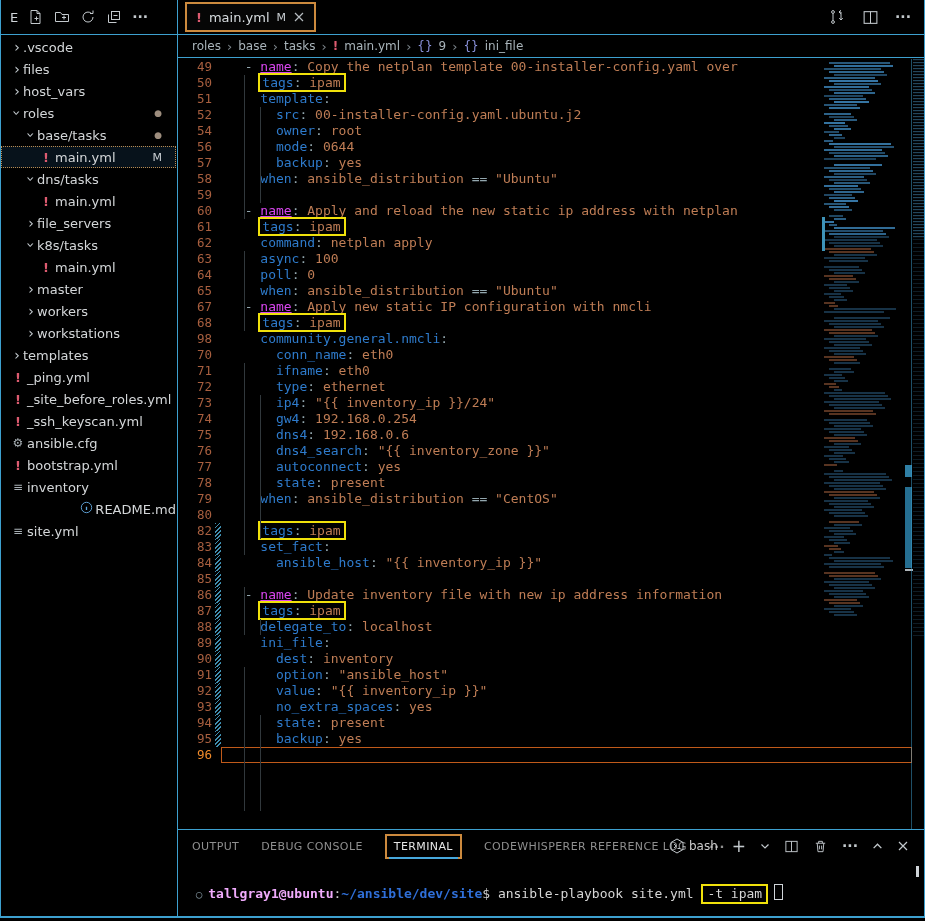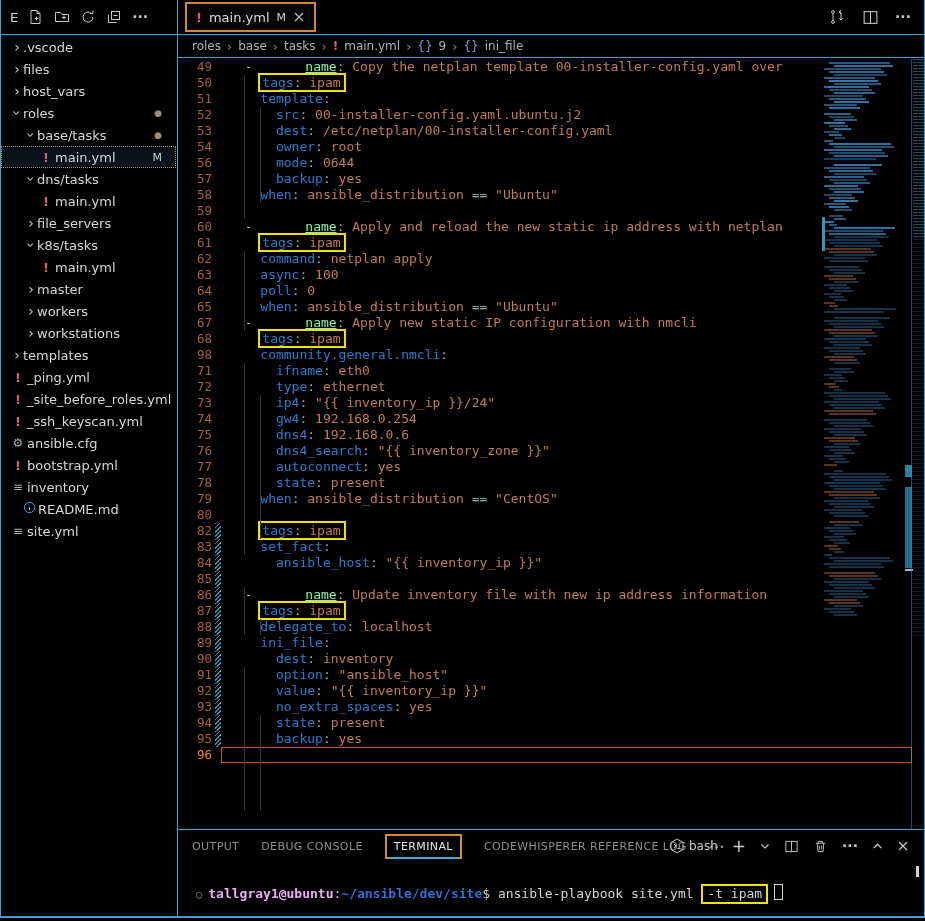--- a/index.html
+++ b/index.html
@@ -37,21 +37,21 @@
   .fi-list{color:#a8b0b5;font-size:12px;}
   
   #lines{position:absolute;left:178px;top:59px;width:734px;}
   .row{height:16px;display:flex;align-items:stretch;}
   .ln{flex:0 0 30px;margin-left:4px;text-align:right;font-size:12.5px;line-height:16px;color:#a85f3f;}
   .ln.cur{color:#ef8a2a;}
   .chg{flex:0 0 6px;margin-left:3px;}
   .chg.on{background:repeating-linear-gradient(135deg,rgba(68,150,185,.95) 0 1.2px,rgba(0,0,0,0) 1.2px 3px);}
   .codecell{flex:1;position:relative;white-space:pre;font-size:13px;line-height:16px;padding-left:8px;box-sizing:border-box;}
   .row.cur .codecell{border:1px solid #c05a1a;}
-  .tk-k{color:#2e7bcc;} .tk-ku{color:#86efac;text-decoration:underline;margin-left:45px;}
+  .tk-k{color:#2e7bcc;} .tk-ku{color:#d946ef;text-decoration:underline;}
   .tk-p{color:#93a7ae;} .tk-v{color:#bf7d55;} .tk-w{color:#888;}
   .hl{border:2px solid #f0e10b;padding:0 3px 0 2px;margin-left:-2px;}
   .guide{position:absolute;width:1px;background:#31383c;z-index:1;}
   
   #minimap{position:absolute;left:822px;top:59px;width:83px;height:562px;overflow:hidden;background:#000;z-index:5;}
   .mrow{position:absolute;height:1.6px;}
   #mm-change{position:absolute;left:822px;top:217px;width:3px;height:34px;background:#3e93b8;z-index:6;}
   #scroll-square{position:absolute;left:905px;top:465px;width:7px;height:12px;background:#2f7fa5;}
   #scroll-thumb{position:absolute;left:905px;top:487px;width:7px;height:81px;background:#256e91;}
   #scroll-gray{position:absolute;left:904px;top:569px;width:9px;height:2px;background:#b0b6ba;}
@@ -243,21 +243,21 @@
         <span>ansible.cfg</span>
       </div>
       <div class="trow" style="padding-left: 10px;">
         <span class="ficon fi-ansible">!</span>
         <span>bootstrap.yml</span>
       </div>
       <div class="trow" style="padding-left: 10px;">
         <span class="ficon fi-list">≡</span>
         <span>inventory</span>
       </div>
-      <div class="trow" style="padding-left: 21px;">
+      <div class="trow" style="padding-left: 21px; justify-content: flex-end;">
         <span class="ficon"><svg width="13" height="13" viewBox="0 0 14 14" style="display:inline">
             <circle cx="7" cy="7" r="5.6" fill="none" stroke="#62a8dd"></circle>
             <path d="M7 6.2v3.4M7 4.2v.2" stroke="#62a8dd" stroke-width="1.4"></path>
           </svg></span>
         <span>README.md</span>
       </div>
       <div class="trow" style="padding-left: 10px;">
         <span class="ficon fi-list">≡</span>
         <span>site.yml</span>
       </div>
@@ -278,25 +278,20 @@
         <span class="ln mono">51</span>
         <span class="chg"></span>
         <span class="codecell mono"><span class="tk-w">    </span><span class="tk-k">template</span><span class="tk-p">:</span></span>
       </div>
       <div class="row">
         <span class="ln mono">52</span>
         <span class="chg"></span>
         <span class="codecell mono"><span class="tk-w">      </span><span class="tk-k">src</span><span class="tk-p">:</span><span class="tk-v"> 00-installer-config.yaml.ubuntu.j2</span></span>
       </div>
       <div class="row">
-        <span class="ln mono">53</span>
-        <span class="chg"></span>
-        <span class="codecell mono"><span class="tk-w">      </span><span class="tk-k">dest</span><span class="tk-p">:</span><span class="tk-v"> /etc/netplan/00-installer-config.yaml</span></span>
-      </div>
-      <div class="row">
         <span class="ln mono">54</span>
         <span class="chg"></span>
         <span class="codecell mono"><span class="tk-w">      </span><span class="tk-k">owner</span><span class="tk-p">:</span><span class="tk-v"> root</span></span>
       </div>
       <div class="row">
         <span class="ln mono">56</span>
         <span class="chg"></span>
         <span class="codecell mono"><span class="tk-w">      </span><span class="tk-k">mode</span><span class="tk-p">:</span><span class="tk-v"> 0644</span></span>
       </div>
       <div class="row">
@@ -351,20 +346,25 @@
       </div>
       <div class="row">
         <span class="ln mono">68</span>
         <span class="chg"></span>
         <span class="codecell mono"><span class="tk-w">    </span><span class="hl"><span class="tk-k">tags</span><span class="tk-p">:</span><span class="tk-v"> ipam</span></span></span>
       </div>
       <div class="row">
         <span class="ln mono">98</span>
         <span class="chg"></span>
         <span class="codecell mono"><span class="tk-w">    </span><span class="tk-k">community.general.nmcli</span><span class="tk-p">:</span></span>
+      </div>
+      <div class="row">
+        <span class="ln mono">70</span>
+        <span class="chg"></span>
+        <span class="codecell mono"><span class="tk-w">      </span><span class="tk-k">conn_name</span><span class="tk-p">:</span><span class="tk-v"> eth0</span></span>
       </div>
       <div class="row">
         <span class="ln mono">71</span>
         <span class="chg"></span>
         <span class="codecell mono"><span class="tk-w">      </span><span class="tk-k">ifname</span><span class="tk-p">:</span><span class="tk-v"> eth0</span></span>
       </div>
       <div class="row">
         <span class="ln mono">72</span>
         <span class="chg"></span>
         <span class="codecell mono"><span class="tk-w">      </span><span class="tk-k">type</span><span class="tk-p">:</span><span class="tk-v"> ethernet</span></span>

